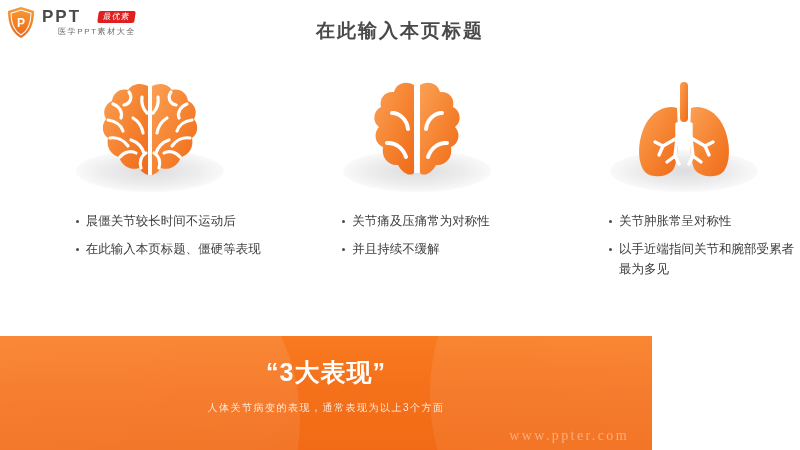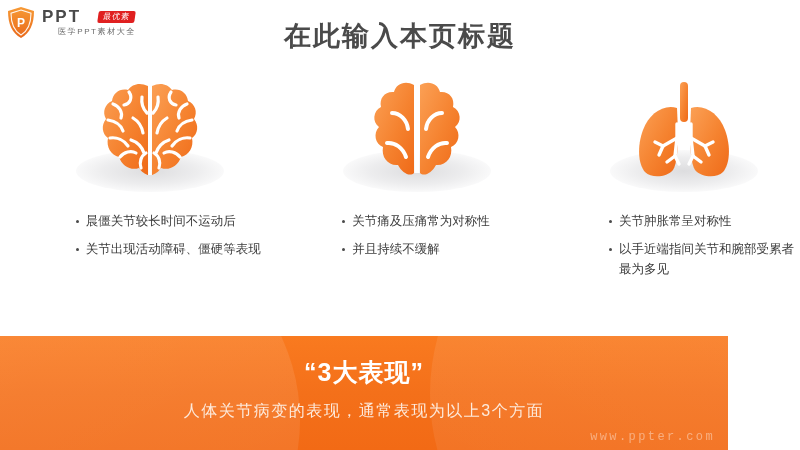--- a/index.html
+++ b/index.html
@@ -74,21 +74,21 @@
     margin-left: 16px;
   }
 
   
   #page-title {
     position: absolute;
     left: 0;
     right: 0;
     top: 18px;
     text-align: center;
-    font-size: 27px;
+    font-size: 19px;
     font-weight: bold;
     color: #4a4a4a;
     letter-spacing: 2px;
   }
 
   
   #columns {
     position: absolute;
     left: 0;
     top: 72px;
@@ -151,21 +151,21 @@
     margin-top: 8px;
     margin-right: 7px;
   }
   .bullet-text { flex: 1 1 auto; }
 
   
   #banner {
     position: absolute;
     left: 0;
     bottom: 0;
-    width: 728px;
+    width: 652px;
     height: 114px;
     background: linear-gradient(180deg, #f97a1f 0%, #f4701a 50%, #f26a15 100%);
     overflow: hidden;
   }
   .swoosh {
     position: absolute;
     border-radius: 50%;
     background: rgba(255,255,255,0.10);
   }
   #swoosh-left {
@@ -189,33 +189,33 @@
   }
   #banner-title {
     margin-top: 20px;
     font-size: 25px;
     font-weight: bold;
     color: #ffffff;
     letter-spacing: 1px;
   }
   #banner-sub {
     margin-top: 12px;
-    font-size: 16px;
+    font-size: 10px;
     color: #fdeadc;
     letter-spacing: 1.5px;
   }
   #watermark {
     position: absolute;
-    right: 13px;
+    right: 23px;
     bottom: 6px;
     z-index: 4;
-    font-size: 12px;
+    font-size: 14px;
     letter-spacing: 2.4px;
     color: rgba(255,255,255,0.40);
-    font-family: Liberation Mono, monospace;
+    font-family: Liberation Serif, serif;
   }
 </style>
 </head>
 <body>
 
 <div id="slide">
 
   <div id="logo">
     <div id="shield">
       <svg width="30" height="33" viewBox="0 0 30 33">
@@ -292,21 +292,21 @@
           </svg>
         </div>
       </div>
       <div class="bullets">
         <div class="bullet">
           <span class="bullet-dot"></span>
           <span class="bullet-text">晨僵关节较长时间不运动后</span>
         </div>
         <div class="bullet">
           <span class="bullet-dot"></span>
-          <span class="bullet-text">关节出现活动障碍、僵硬等表现</span>
+          <span class="bullet-text">在此输入本页标题、僵硬等表现</span>
         </div>
       </div>
     </div>
 
     <div class="column">
       <div class="icon-wrap">
         <div class="icon-shadow"></div>
         <div class="icon-glyph">
           <svg width="100" height="104" viewBox="0 0 100 104">
             <defs>

